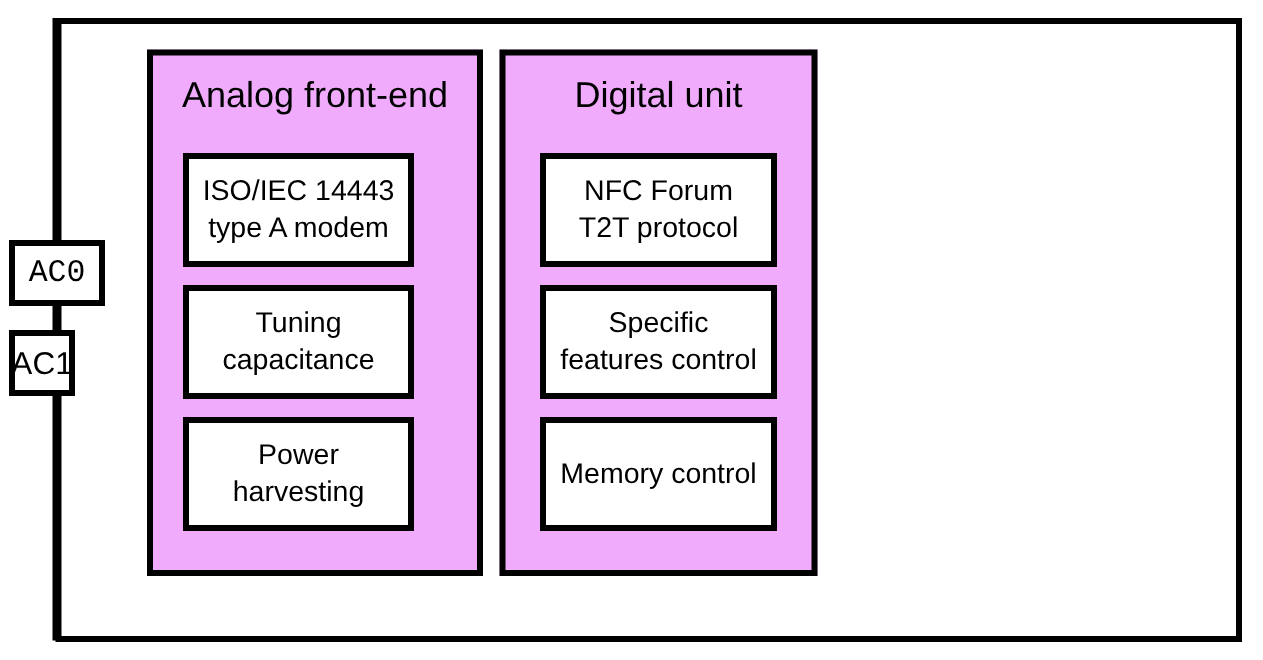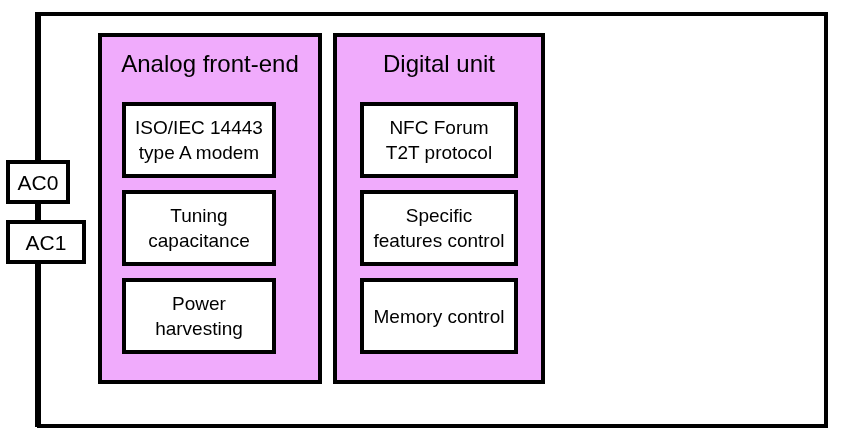--- a/index.html
+++ b/index.html
@@ -34,22 +34,22 @@
     border:4px solid #000;
     background:#ffffff;
     display:flex;
     align-items:center;
     justify-content:center;
     font-size:21px;
     line-height:1;
     letter-spacing:0px;
     z-index:4;
   }
-  .pin-ac0{ left:6px; top:160px; width:64px; height:44px; }
-  .pin-ac1{ left:6px; top:220px; width:80px; height:44px; }
+  .pin-ac0{ left:6px; top:160px; width:64px; height:44px;font-family:Liberation Mono, monospace; }
+  .pin-ac1{ left:6px; top:220px; width:44px; height:44px; }
 
   
   .pin-stub{
     position:absolute;
     left:35px;
     width:5px;
     background:#000;
     z-index:3;
   }
   .stub-top{    top:12px;  height:150px; }

